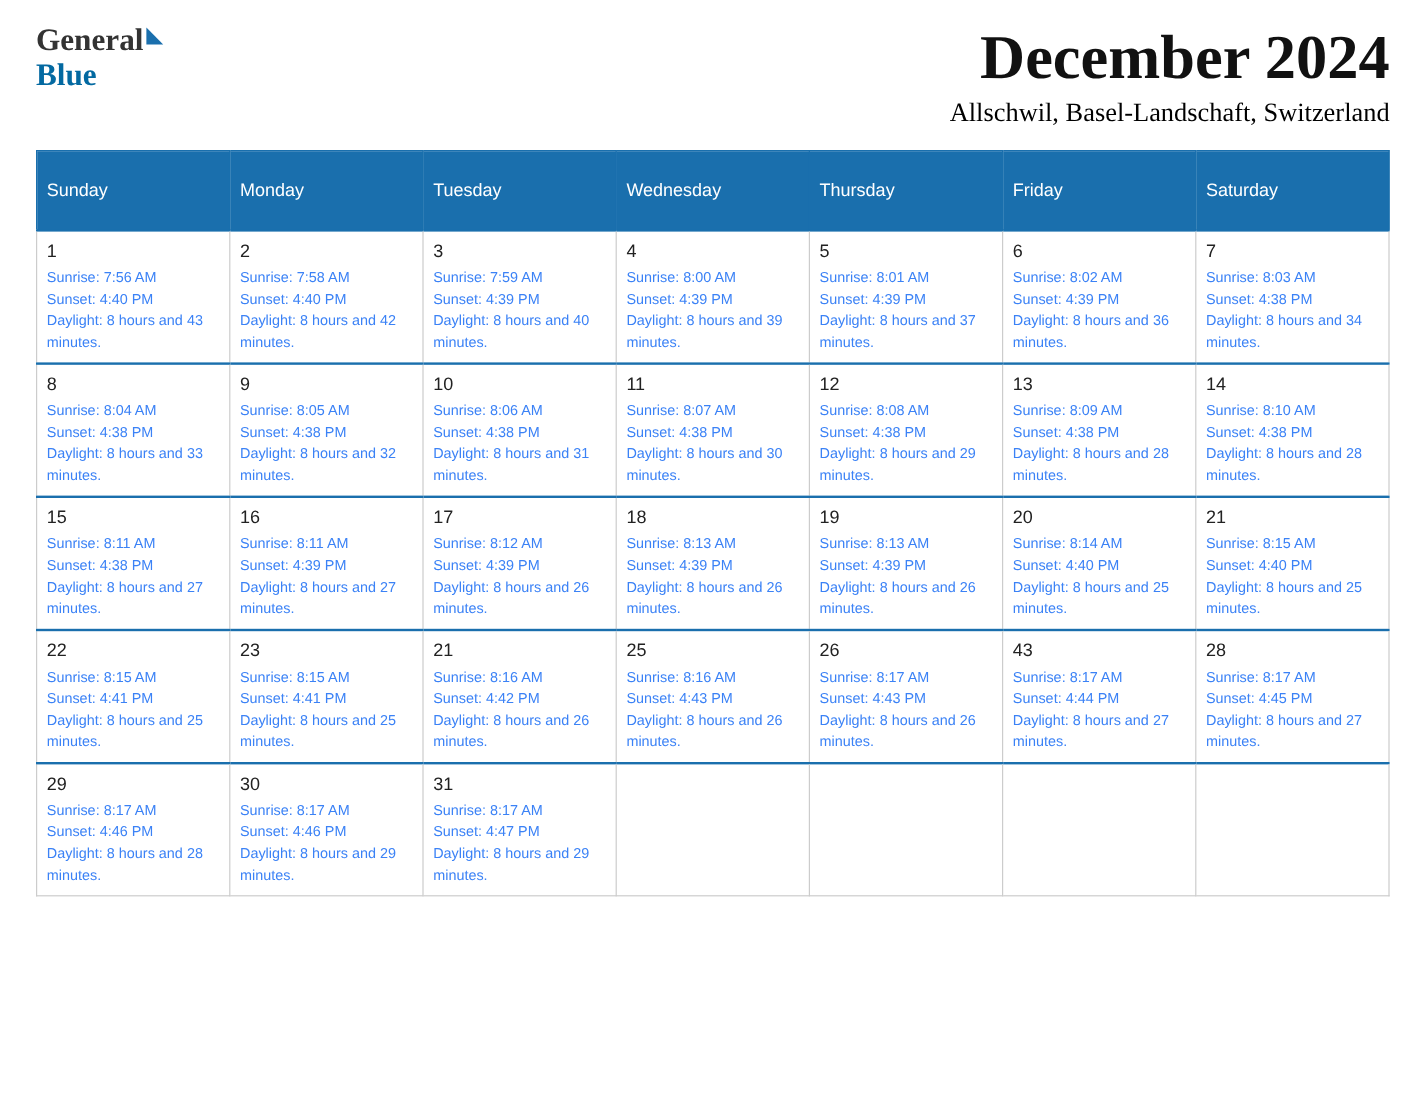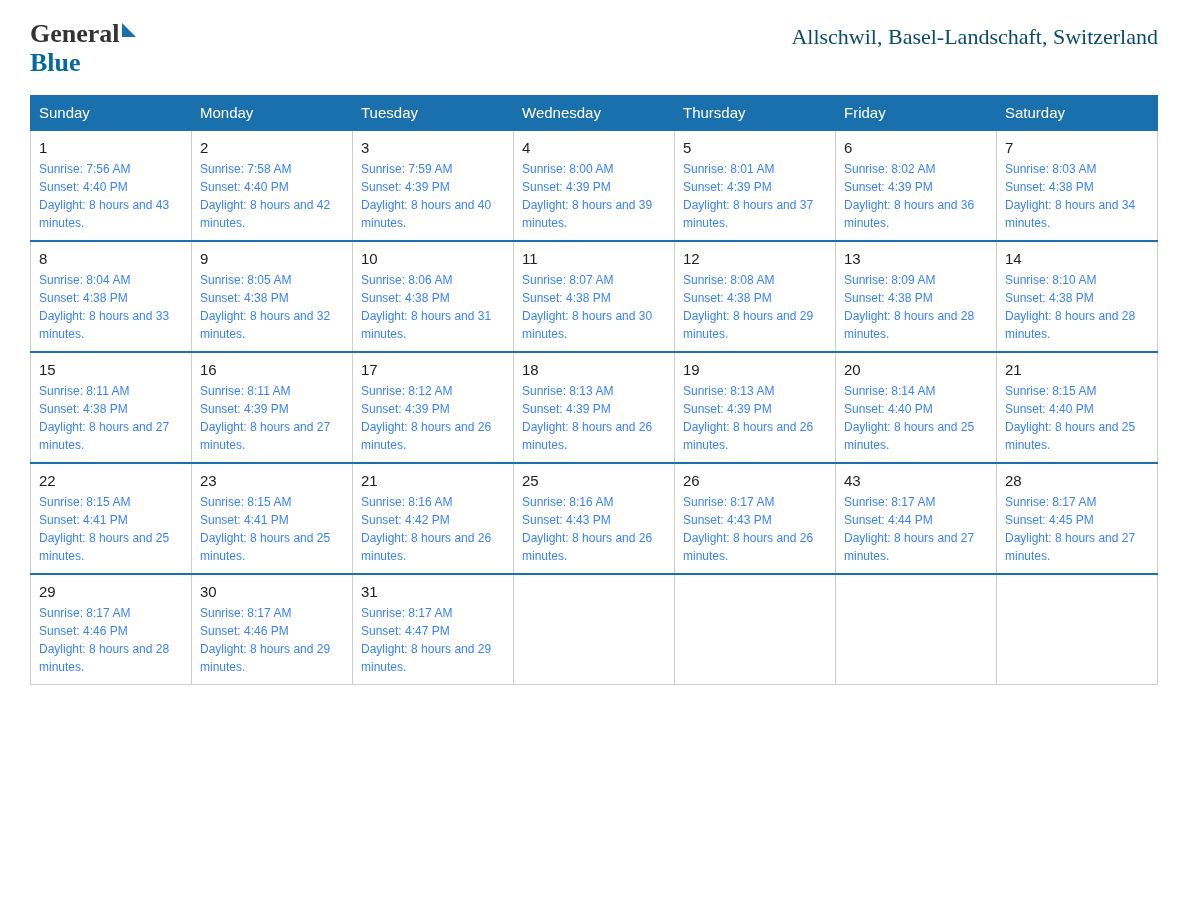--- a/index.html
+++ b/index.html
@@ -55,34 +55,34 @@
       text-align: right;
     }
     .month-title {
       font-size: 52px;
       font-weight: bold;
       color: #111;
       line-height: 1.1;
     }
     .location-title {
       font-size: 22px;
-      color: #0c4a6e;
+      color: #000000;
       margin-top: 4px;
     }
     table {
       width: 100%;
       border-collapse: collapse;
       table-layout: fixed;
     }
     thead tr th {
       background-color: #1a6fad;
       color: #fff;
       font-size: 15px;
       font-weight: normal;
-      padding: 8px 8px;
+      padding: 24px 8px;
       text-align: left;
       border: 1px solid #1a6fad;
     }
     tbody tr td {
       vertical-align: top;
       padding: 8px;
       font-size: 12.5px;
       color: #222;
       border: 1px solid #ccc;
       border-top: 2px solid #1a6fad;
@@ -113,20 +113,21 @@
       <div class="logo-line1">
         <span class="logo-text-general">General</span>
         <span class="logo-triangle"></span>
       </div>
       <div>
         <span class="logo-text-blue">Blue</span>
       </div>
     </div>
   </div>
   <div class="title-block">
+    <div class="month-title">December 2024</div>
     <div class="location-title">Allschwil, Basel-Landschaft, Switzerland</div>
   </div>
 </div>
 
 <table>
   <thead>
     <tr>
     <th>Sunday</th>
         <th>Monday</th>
         <th>Tuesday</th>

